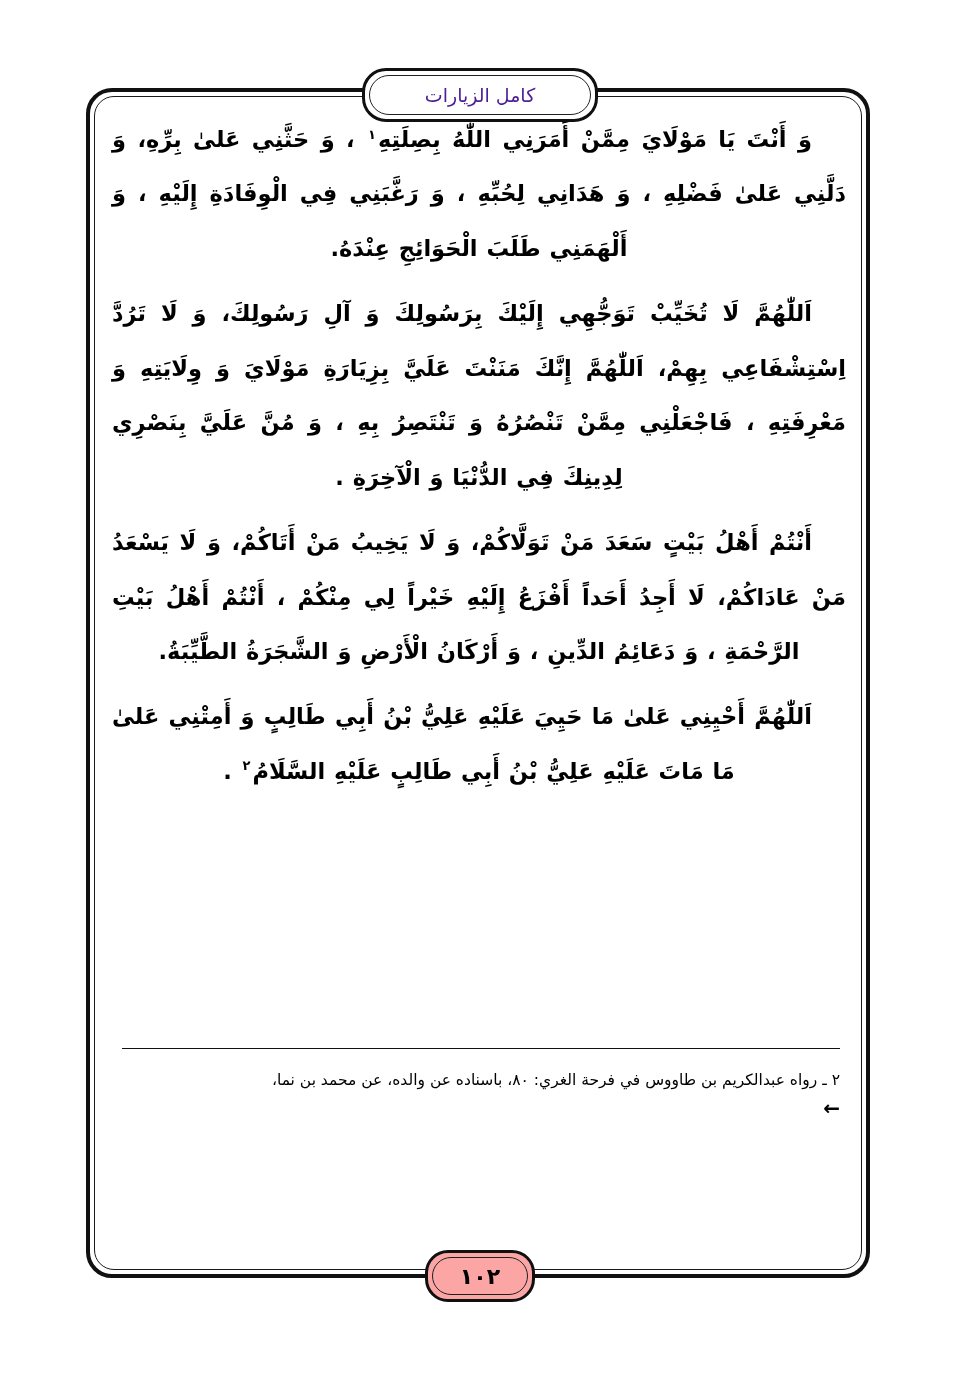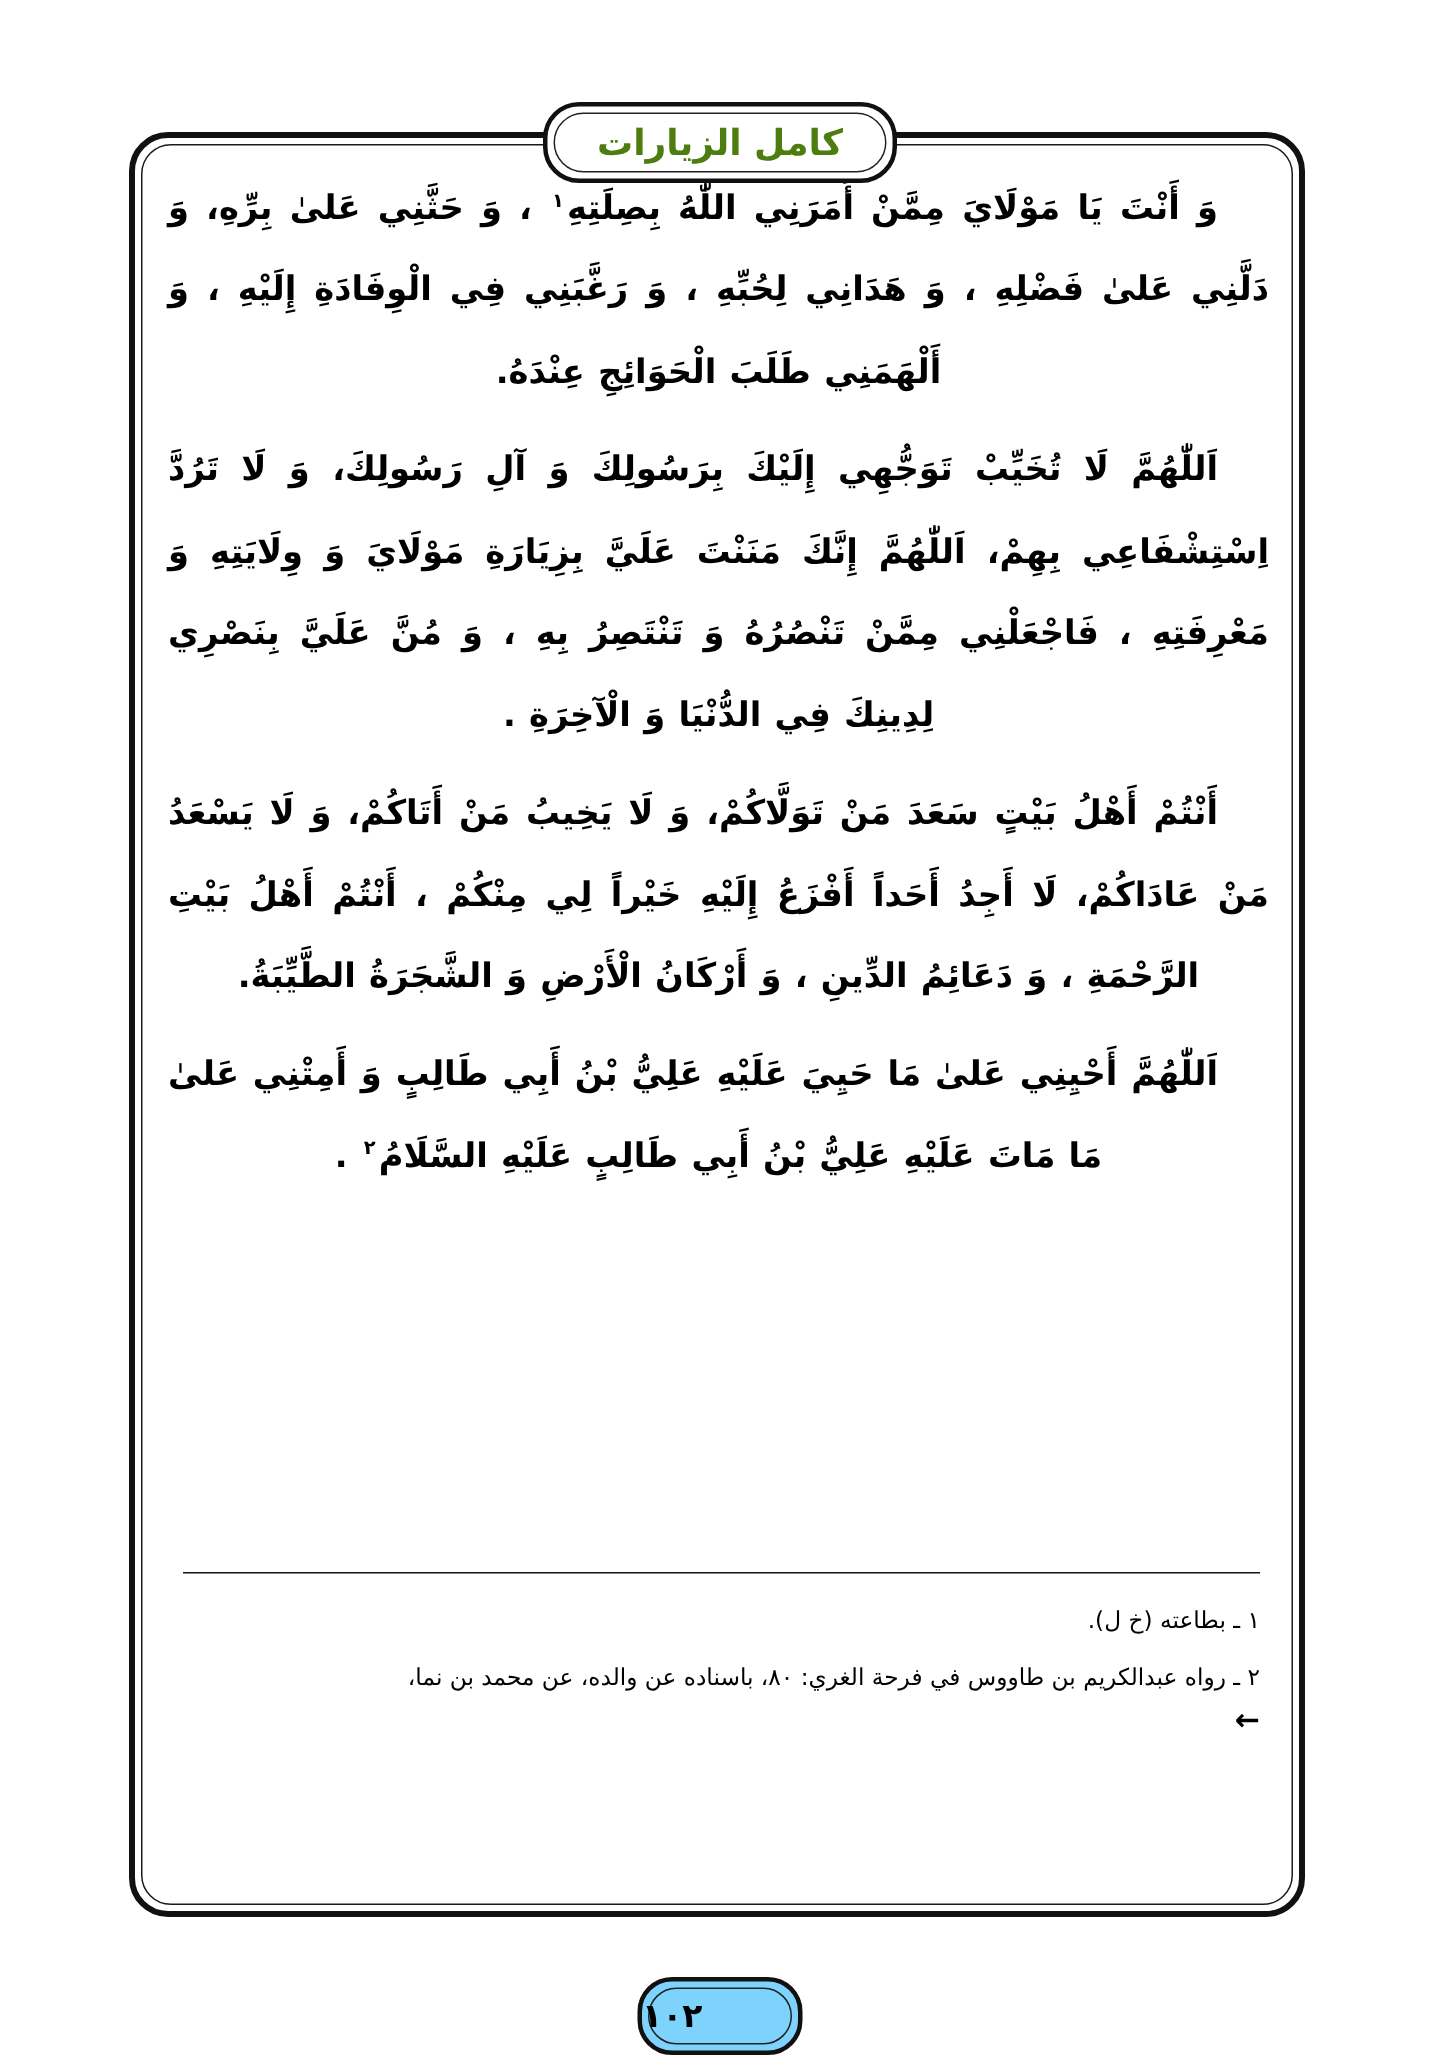--- a/index.html
+++ b/index.html
@@ -62,43 +62,43 @@
     left: 4px;
     top: 4px;
     right: 4px;
     bottom: 4px;
     border: 1px solid #202020;
     border-radius: 20px;
     pointer-events: none;
   }
   .header-title {
     font-family: "DejaVu Sans", "Liberation Sans", sans-serif;
-    font-size: 24px;
-    font-weight: 700;
-    color: #4d7c0f;
+    font-size: 19px;
+    font-weight: 400;
+    color: #4c1d95;
     letter-spacing: 0.5px;
     position: relative;
     z-index: 2;
     white-space: nowrap;
   }
 
   
   .page-cartouche {
     position: absolute;
     left: 50%;
-    top: 1318px;
+    top: 1250px;
     transform: translateX(-50%);
     width: 104px;
     height: 46px;
     border: 3.5px solid #101010;
     border-radius: 23px;
-    background: #7dd3fc;
+    background: #fca5a5;
     display: flex;
     align-items: center;
-    justify-content: flex-end;
+    justify-content: center;
     z-index: 6;
   }
   .page-cartouche-inner {
     position: absolute;
     left: 4px;
     top: 4px;
     right: 4px;
     bottom: 4px;
     border: 1px solid #202020;
     border-radius: 19px;
@@ -212,21 +212,20 @@
 
     <p class="para">
       <span>اَللّٰهُمَّ أَحْيِنِي عَلىٰ مَا حَيِيَ عَلَيْهِ عَلِيُّ بْنُ أَبِي طَالِبٍ وَ أَمِتْنِي عَلىٰ مَا مَاتَ عَلَيْهِ عَلِيُّ بْنُ أَبِي طَالِبٍ عَلَيْهِ السَّلَامُ</span><sup class="fn-ref">٢</sup><span> .</span>
     </p>
 
   </div>
 
   <div class="footnotes">
     <div class="fn-rule"></div>
 
-    <p class="fn-line fn-item fn-one">١ ـ بطاعته (خ ل).</p>
 
     <div class="fn-item">
       <p class="fn-line">٢ ـ رواه عبدالكريم بن طاووس في فرحة الغري: ٨٠، باسناده عن والده، عن محمد بن نما،</p>
       <div class="fn-continue">←</div>
     </div>
   </div>
 
   <div class="page-cartouche">
     <div class="page-cartouche-inner"></div>
     <span class="page-number">١٠٢</span>

